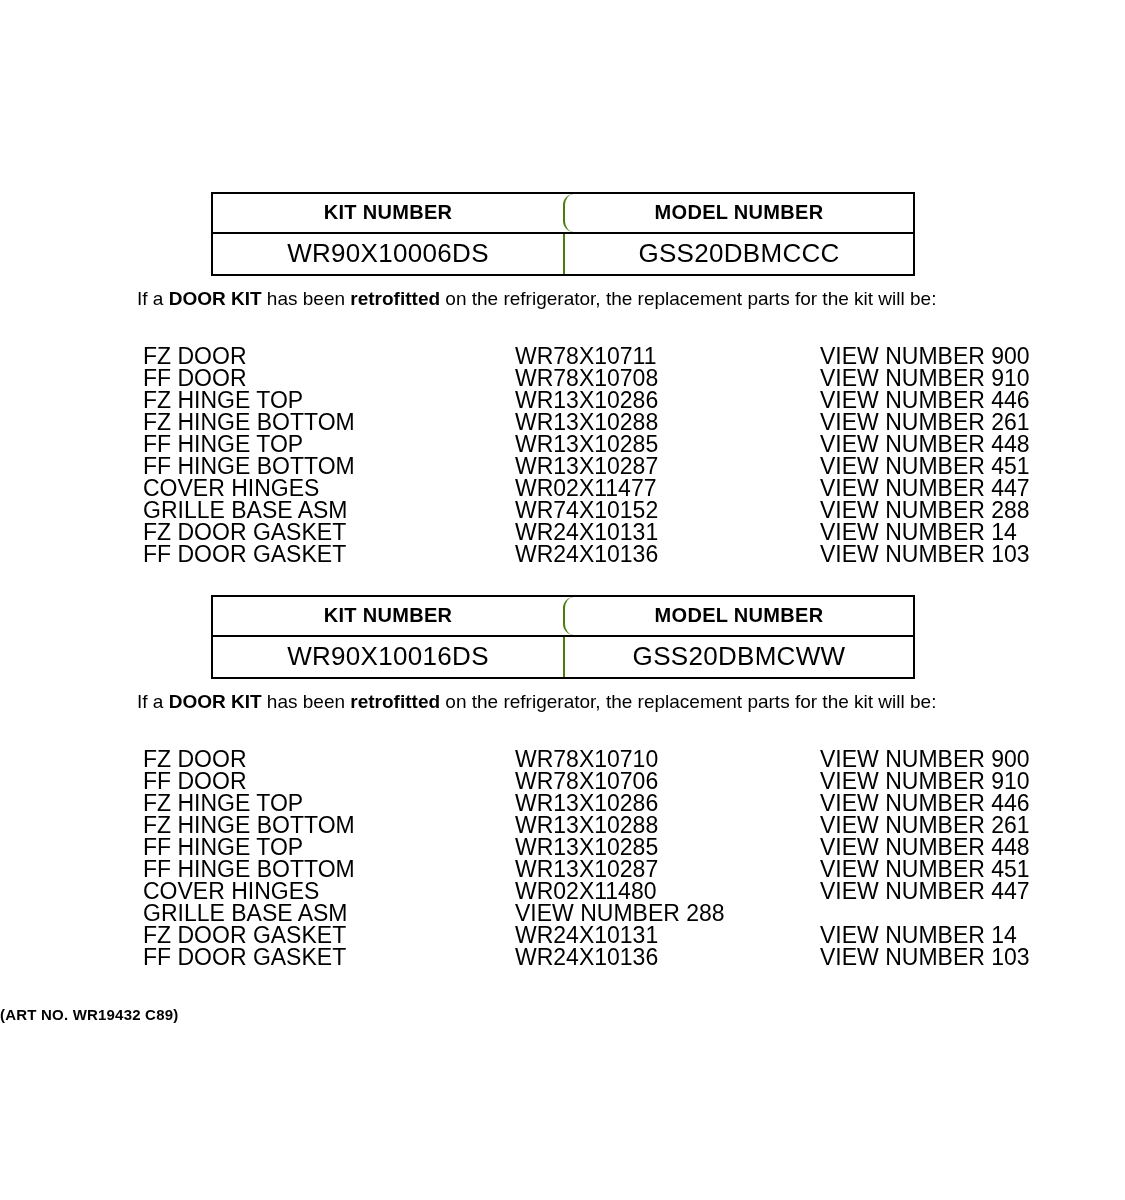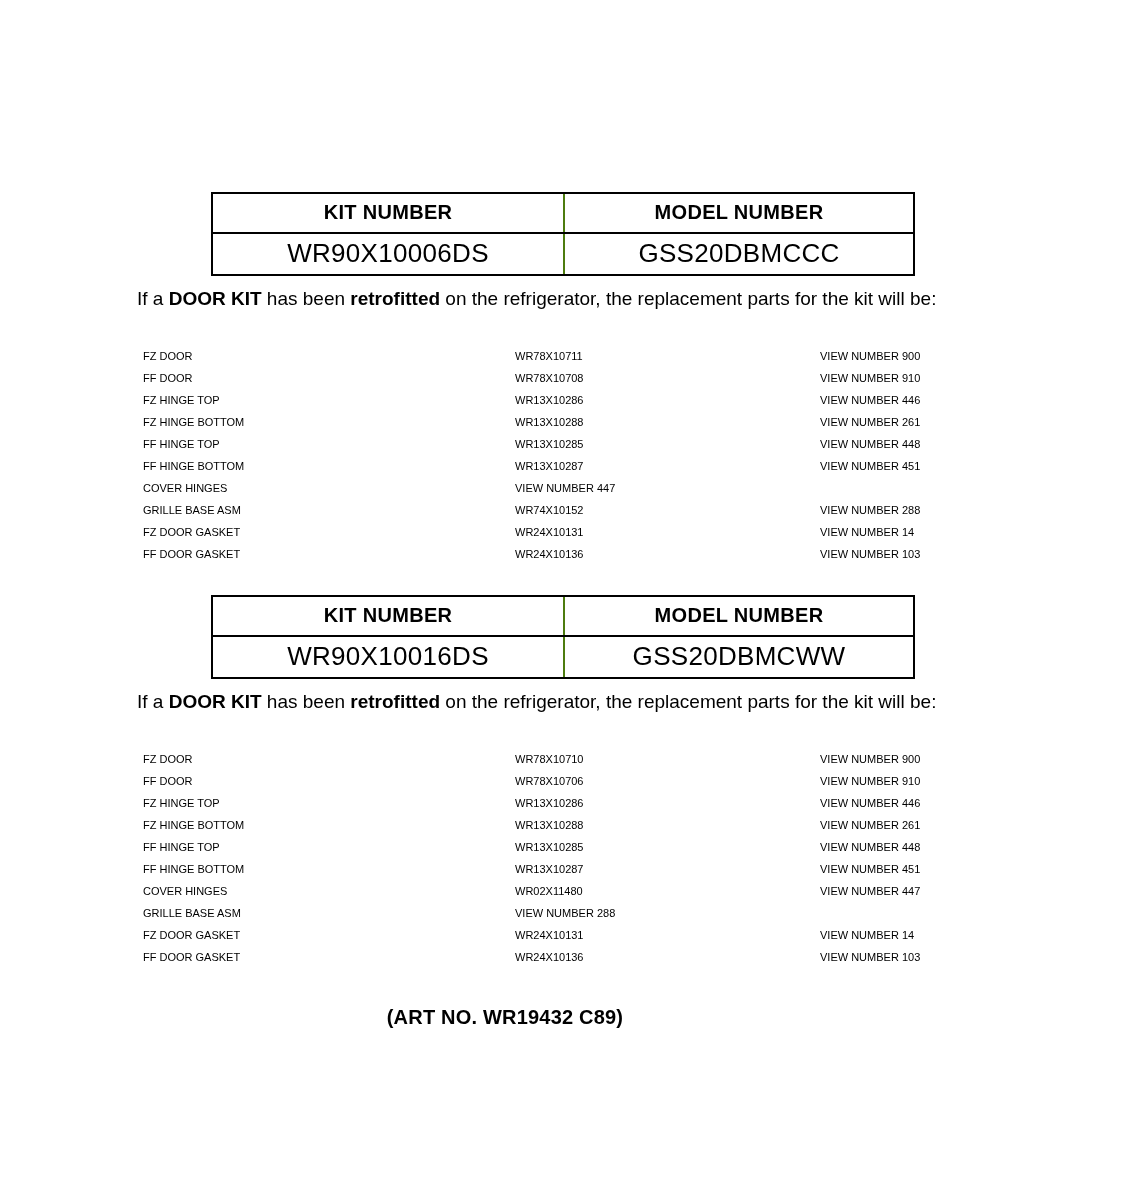--- a/index.html
+++ b/index.html
@@ -26,49 +26,50 @@
     flex: 1 1 50%;
     text-align: center;
     padding: 4px 0 5px 0;
     font-size: 26px;
     letter-spacing: 0.3px;
   }
   .t-head .t-cell {
     font-weight: bold;
     font-size: 20px;
     padding: 7px 0 8px 0;
+    border-radius: 11px;
   }
   .t-right { border-left: 2px solid #4d7c0f; }
 
   .note {
     margin: 13px 0 0 137px;
     font-size: 19px;
     line-height: 20px;
     white-space: nowrap;
   }
   .note b { font-weight: bold; }
 
   .parts-list {
     margin: 36px 0 0 143px;
-    font-size: 11px;
+    font-size: 23px;
     line-height: 22px;
   }
   .parts-row {
     display: grid;
     grid-template-columns: 372px 305px auto;
   }
   .parts-row span { display: block; white-space: nowrap; }
 
   .section-gap { margin-top: 30px; }
 
   .art-no {
     margin-top: 38px;
-    text-align: center;
+    text-align: left;
     padding-right: 115px;
-    font-size: 20px;
+    font-size: 15px;
     font-weight: bold;
     letter-spacing: 0.2px;
   }
 </style>
 </head>
 <body>
 
 <div class="page">
 
   <section class="kit-section first">
@@ -118,20 +119,21 @@
         </div>
 
         <div class="parts-row">
           <span>FF HINGE BOTTOM</span>
           <span>WR13X10287</span>
           <span>VIEW NUMBER 451</span>
         </div>
 
         <div class="parts-row">
           <span>COVER HINGES</span>
+          <span>WR02X11477</span>
           <span>VIEW NUMBER 447</span>
         </div>
 
         <div class="parts-row">
           <span>GRILLE BASE ASM</span>
           <span>WR74X10152</span>
           <span>VIEW NUMBER 288</span>
         </div>
 
         <div class="parts-row">

